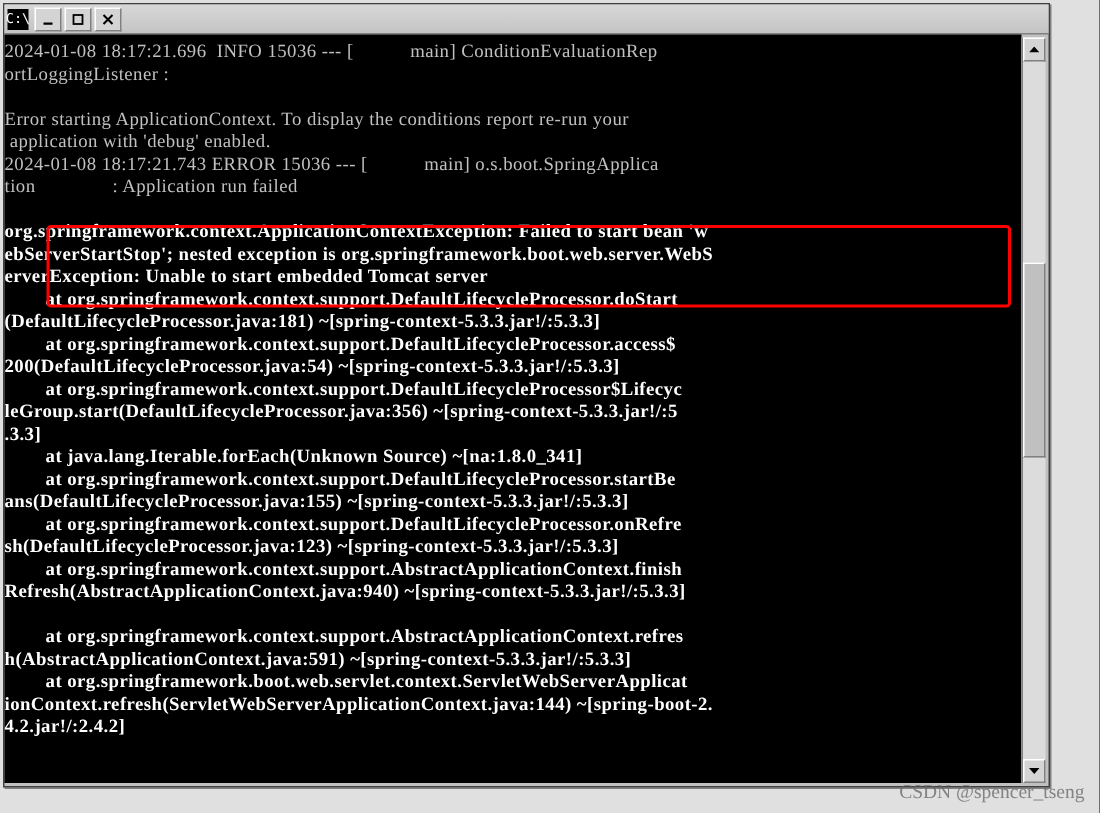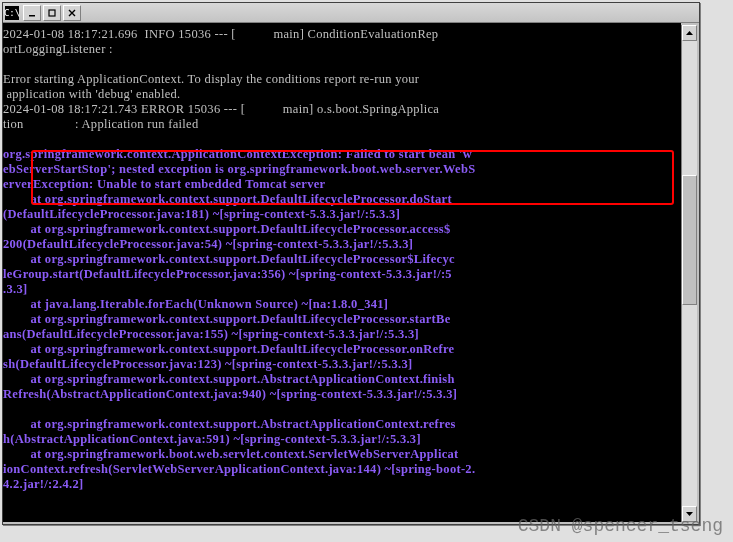--- a/index.html
+++ b/index.html
@@ -118,32 +118,32 @@
       border-top-color: #fff;
       border-left-color: #fff;
     }
     .highlight-box {
       position: absolute;
       border: 2px solid #ff0000;
       border-radius: 3px;
       pointer-events: none;
     }
     .bold-white {
-      color: #8b5cf6;
+      color: #ffffff;
       font-weight: bold;
     }
     .empty-row {
       height: 15px;
     }
     .watermark {
       position: absolute;
       right: 10px;
       bottom: 6px;
-      font-family: Liberation Mono, monospace;
-      font-size: 18px;
+      font-family: Liberation Serif, serif;
+      font-size: 13px;
       color: rgba(100, 100, 100, 0.75);
       pointer-events: none;
     }
   </style>
 </head>
 <body>
 
 <div class="window">
   <div class="title-bar">
     <span class="title-icon">C:\</span>

